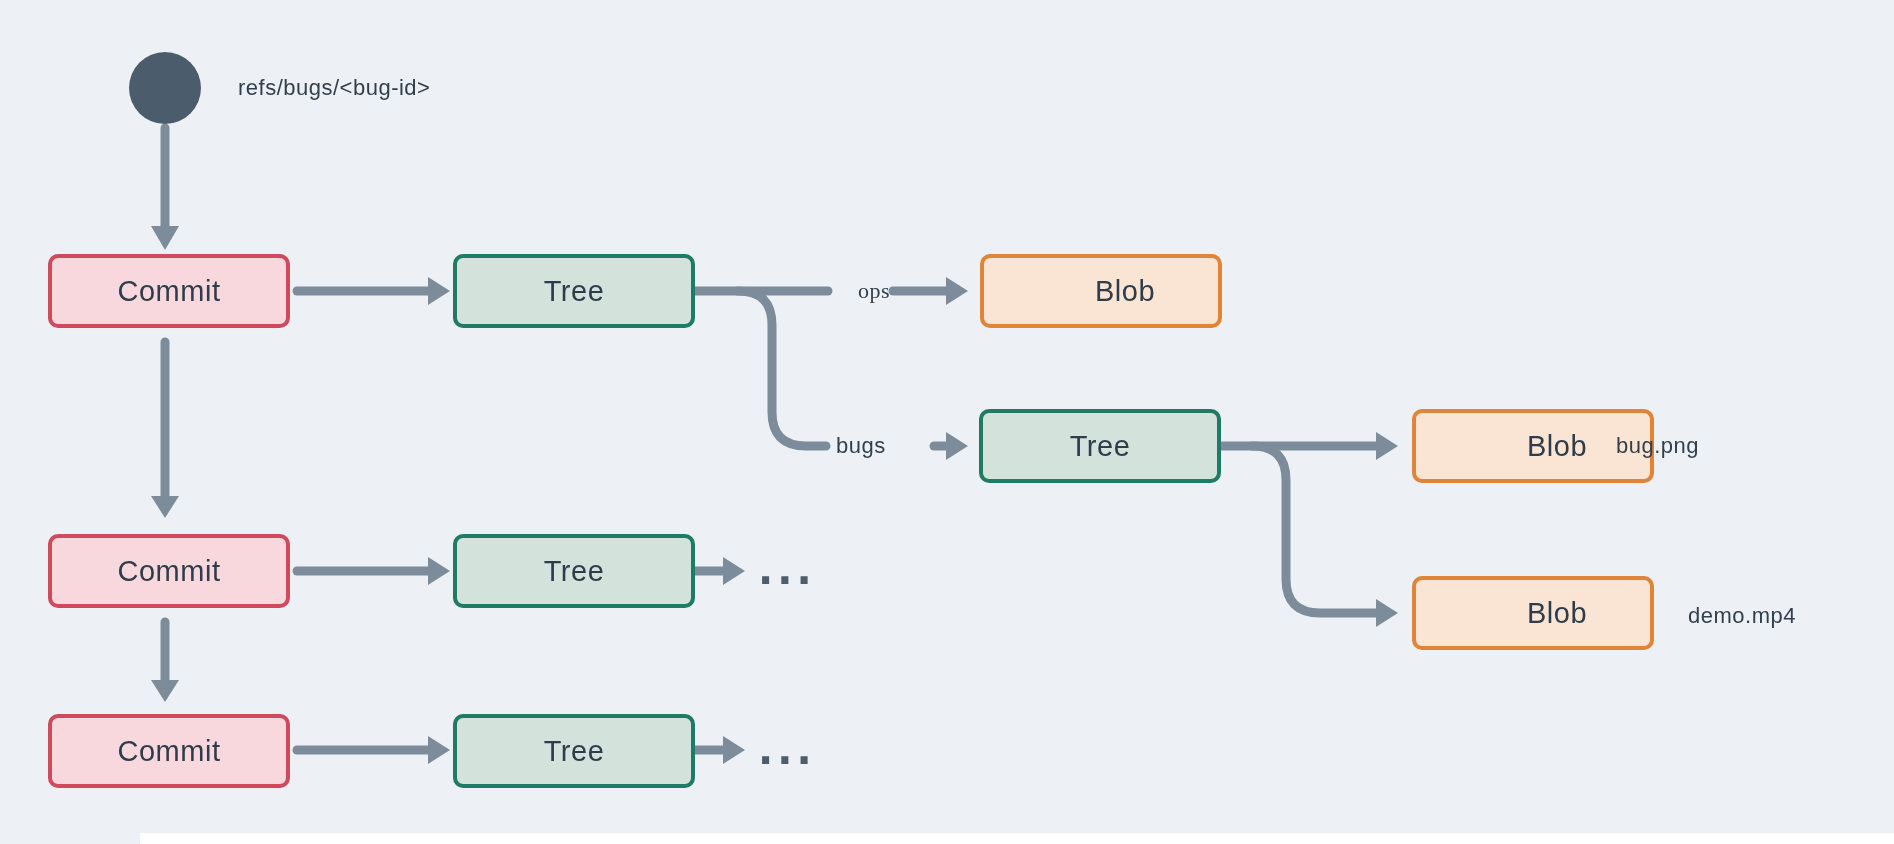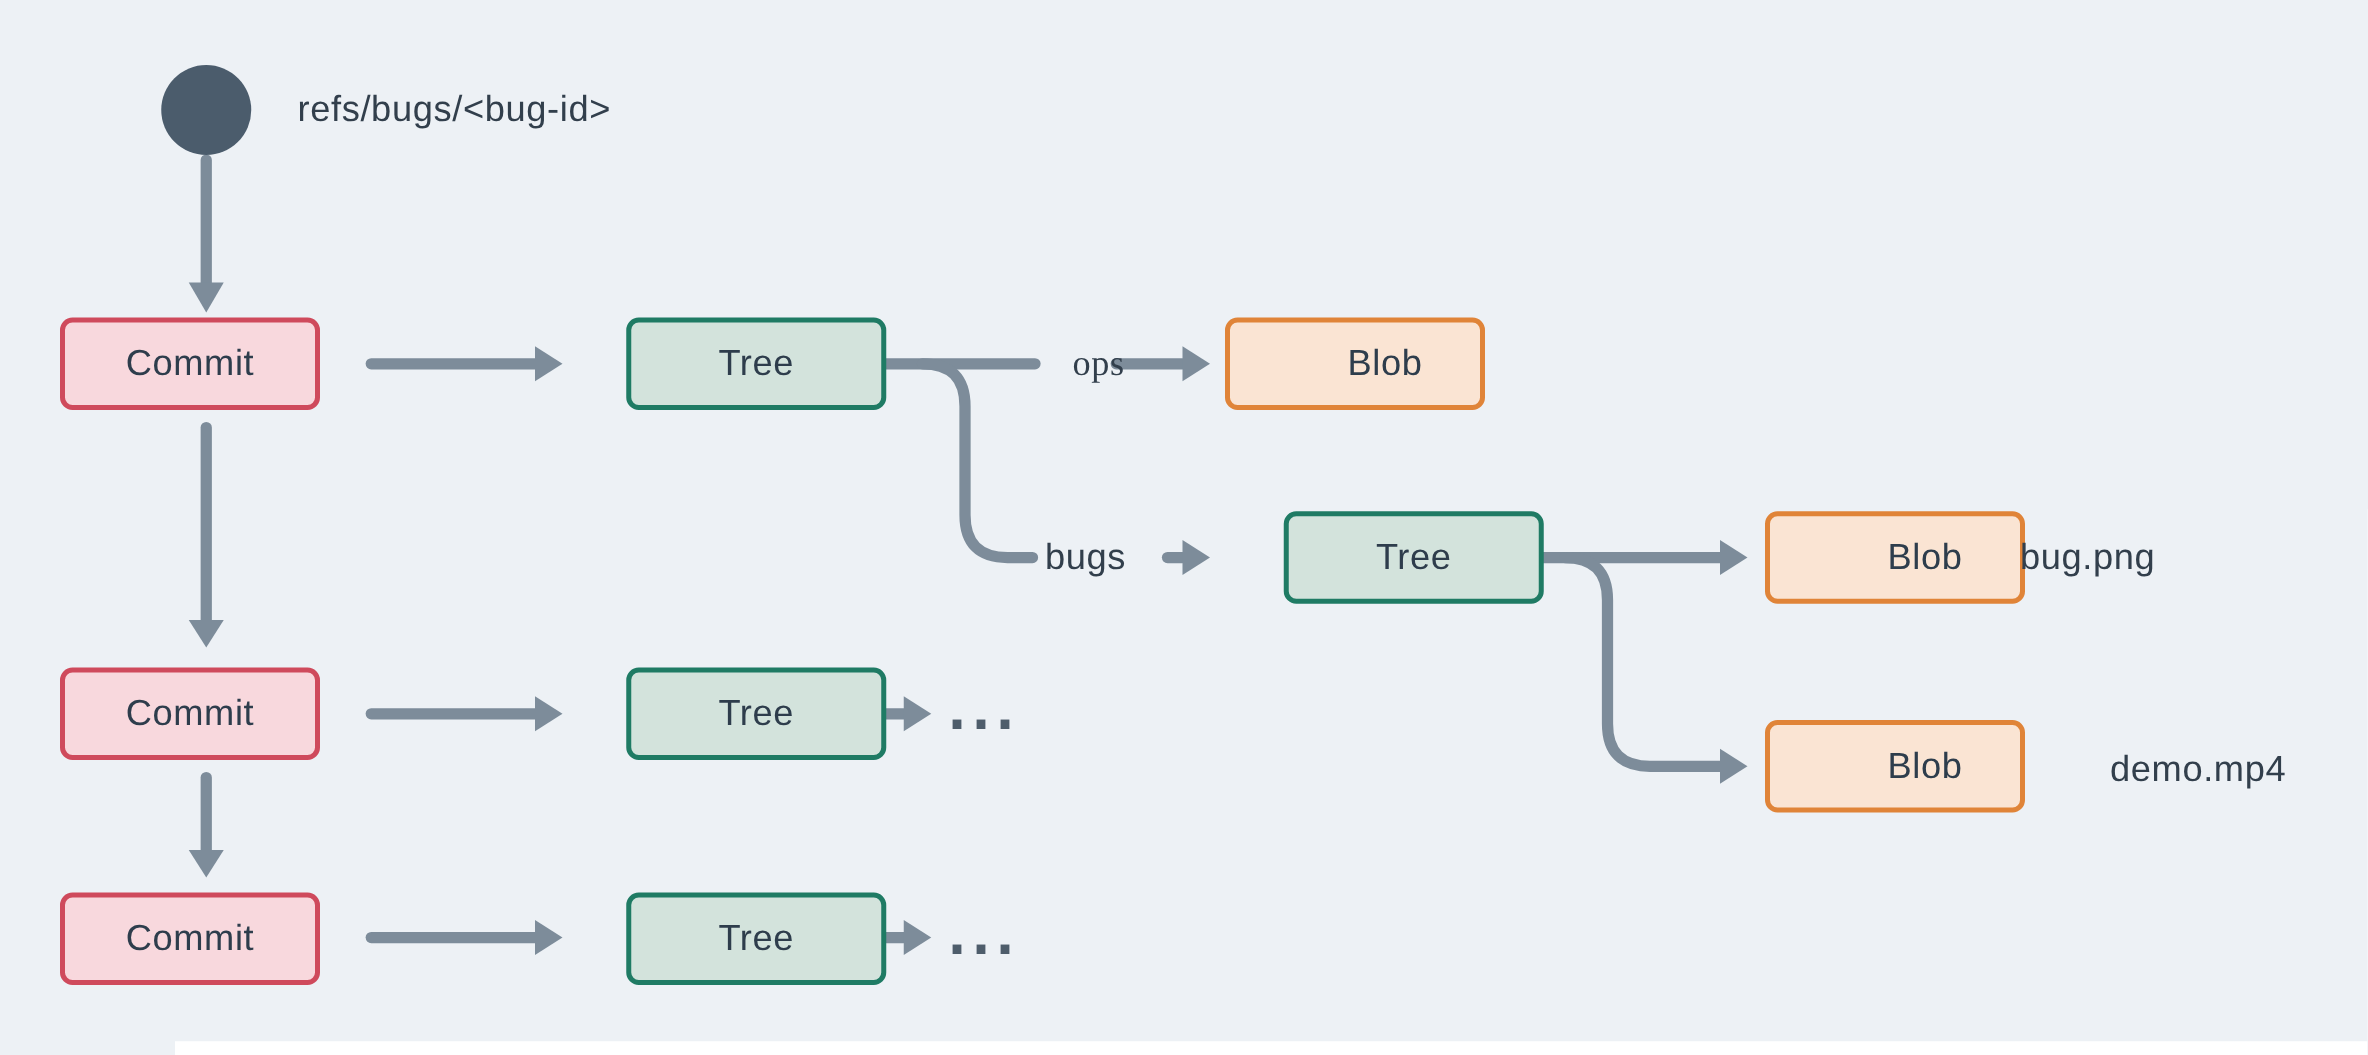--- a/index.html
+++ b/index.html
@@ -6,36 +6,36 @@
   body { font-family:"Liberation Sans", sans-serif; }
   #canvas {
     position:relative;
     width:1894px; height:844px;
     background:#edf1f5;
     overflow:hidden;
   }
   #wires { position:absolute; left:0; top:0; }
   .node {
     position:absolute;
-    width:208px; height:74px;
+    width:242px; height:74px;
     box-sizing:border-box;
     border:4px solid;
     border-radius:10px;
     display:flex; align-items:center; justify-content:center;
     font-size:29px; font-weight:500;
     color:#2e3d4c;
     letter-spacing:0.5px;
   }
   .commit { background:#f8d8dd; border-color:#cf4a5c; }
-  .tree   { background:#d3e3dc; border-color:#1f7b64;margin-left:48px; }
+  .tree   { background:#d3e3dc; border-color:#1f7b64; }
   .blob   { background:#fae4d3; border-color:#e08438;padding-left:48px; }
   .label {
     position:absolute;
     height:32px; line-height:32px;
-    font-size:29px; font-weight:500;
+    font-size:22px; font-weight:500;
     color:#323f4c;
     white-space:nowrap;
     letter-spacing:0.5px;
     text-align:right;
   }
   .dots {
     position:absolute;
     font-family:"DejaVu Sans", sans-serif;
     font-size:40px; line-height:40px; font-weight:700;
     letter-spacing:4px;

